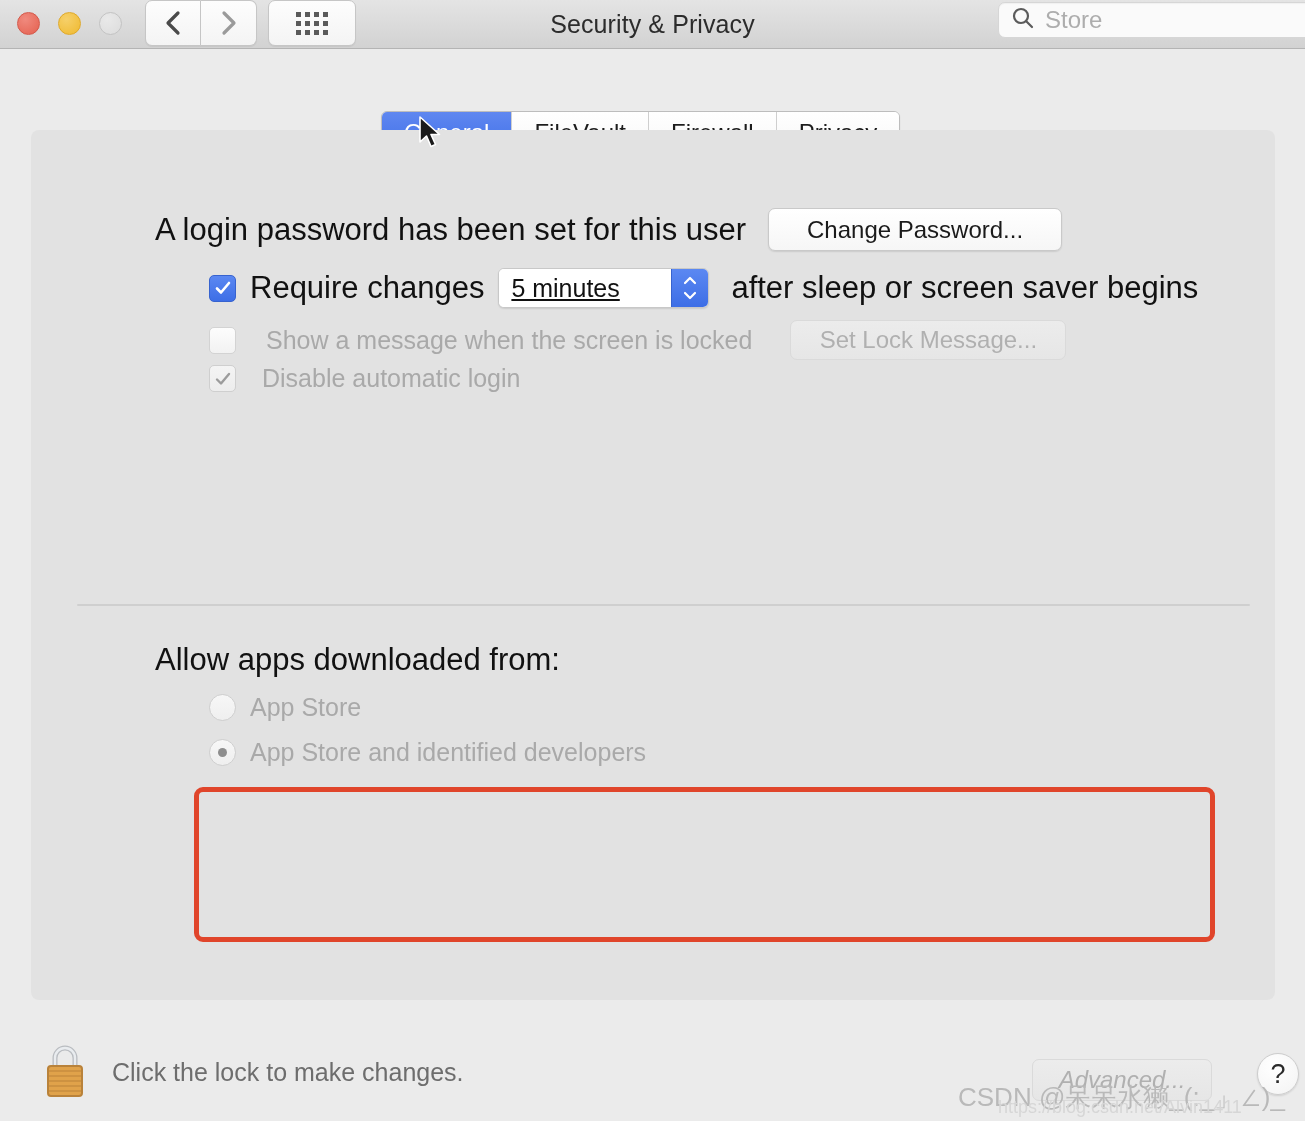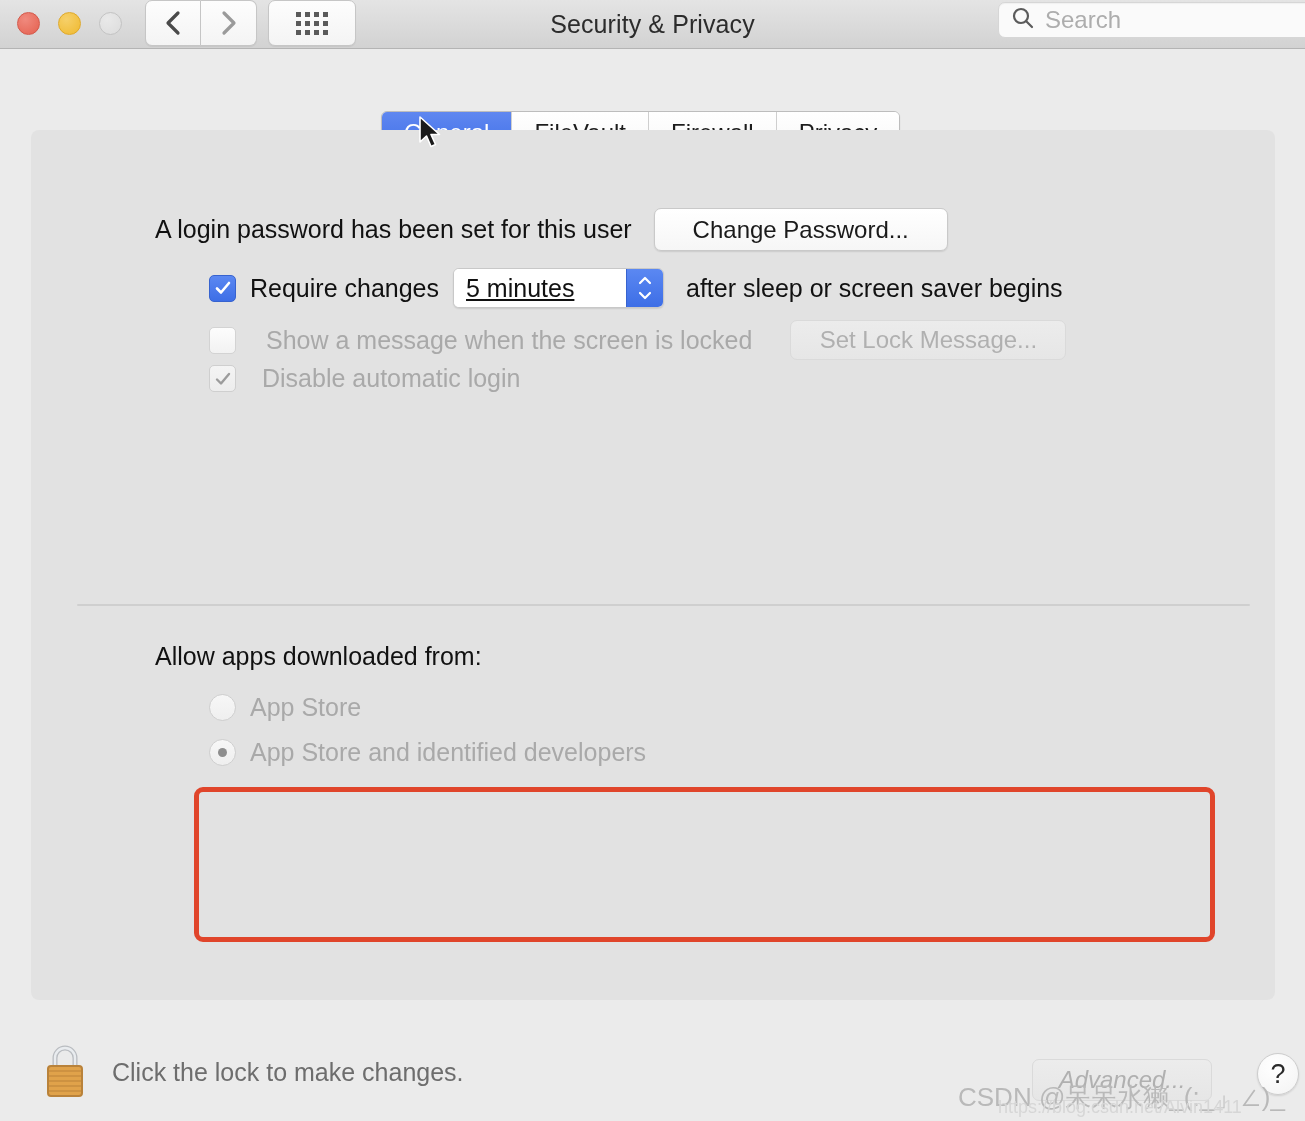--- a/index.html
+++ b/index.html
@@ -109,21 +109,21 @@
   
   .panel {
     position: absolute; left: 31px; top: 130px;
     width: 1244px; height: 870px;
     background: #e2e2e2;
     border-radius: 8px;
   }
 
   .row { position: absolute; display: flex; align-items: center; }
 
-  .label-main { font-size: 25px; color: #111; }
+  .label-main { font-size: 31px; color: #111; }
   .label-dim  { font-size: 25px; color: #a9a9a9; }
 
   
   .pushbtn {
     border: 1px solid #c9c9c9;
     border-radius: 7px;
     background: linear-gradient(to bottom, #ffffff, #f6f6f6);
     box-shadow: 0 1px 1.5px rgba(0,0,0,.10);
     font-size: 24px; color: #1a1a1a;
     display: flex; align-items: center; justify-content: center;
@@ -301,21 +301,21 @@
 
     <div class="wintitle">Security &amp; Privacy</div>
 
     <div class="searchbox">
       <span class="mag">
         <svg width="24" height="24" viewBox="0 0 24 24">
           <circle cx="10" cy="10" r="7" fill="none" stroke="#5b5b5b" stroke-width="2.2"></circle>
           <line x1="15" y1="15" x2="21" y2="21" stroke="#5b5b5b" stroke-width="2.2" stroke-linecap="round"></line>
         </svg>
       </span>
-      <span class="ph">Search</span>
+      <span class="ph">Store</span>
     </div>
   </div>
 
   <div class="tabbar">
     <div class="tab active">General</div>
     <div class="tab">FileVault</div>
     <div class="tab">Firewall</div>
     <div class="tab">Privacy</div>
   </div>
 

